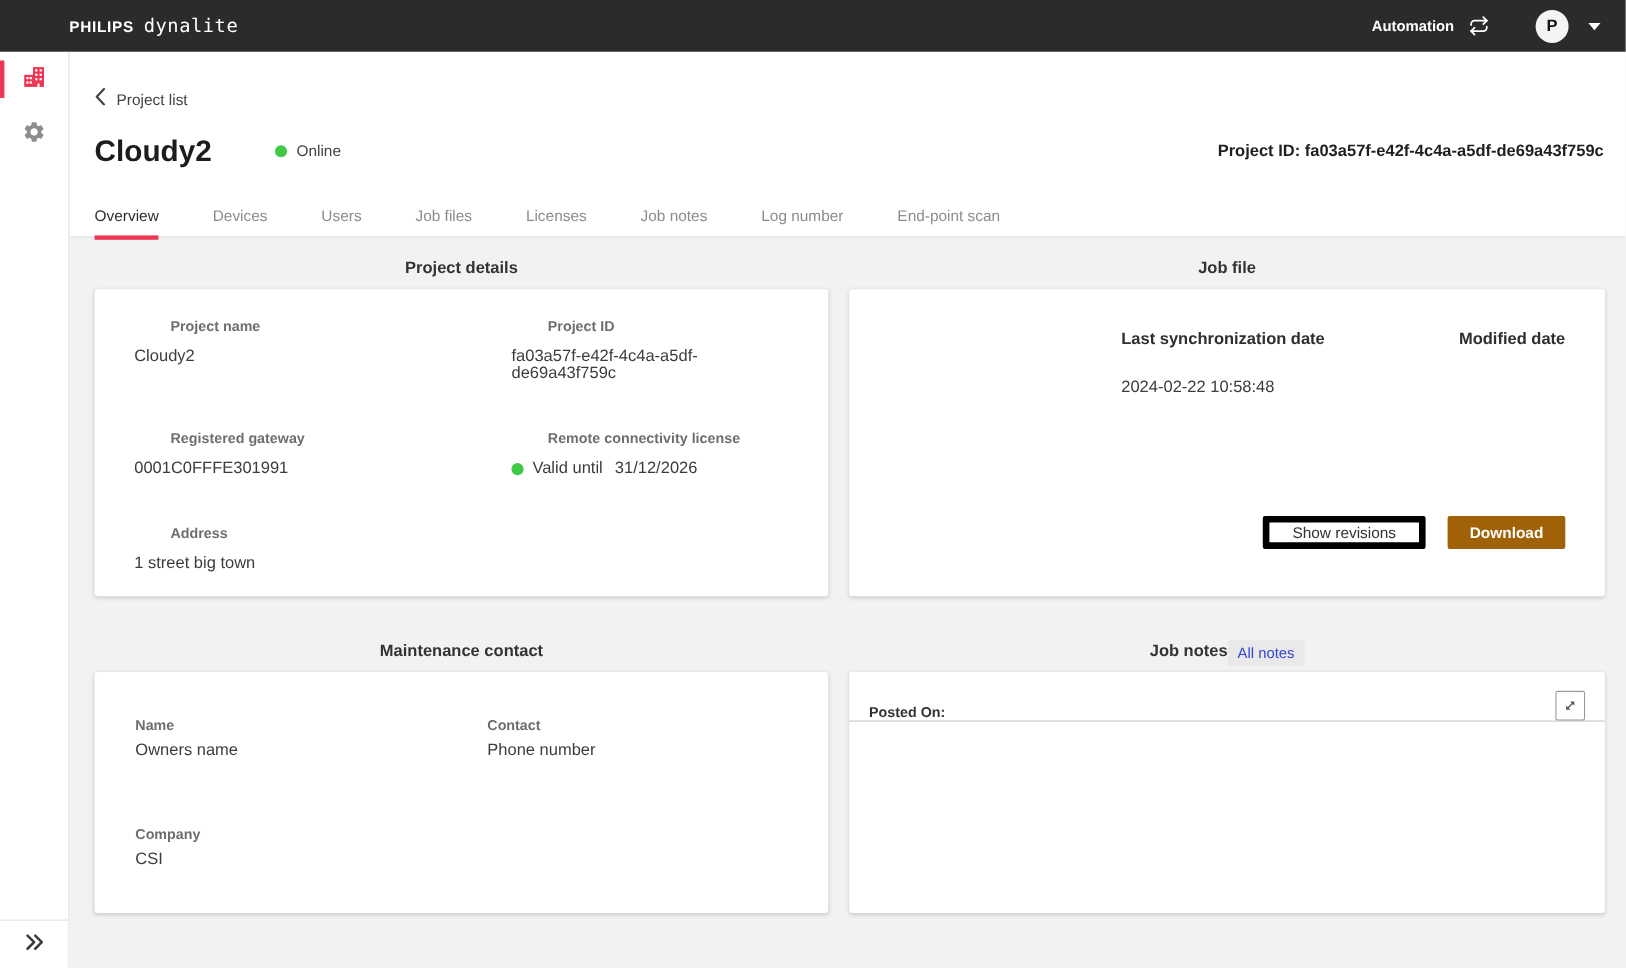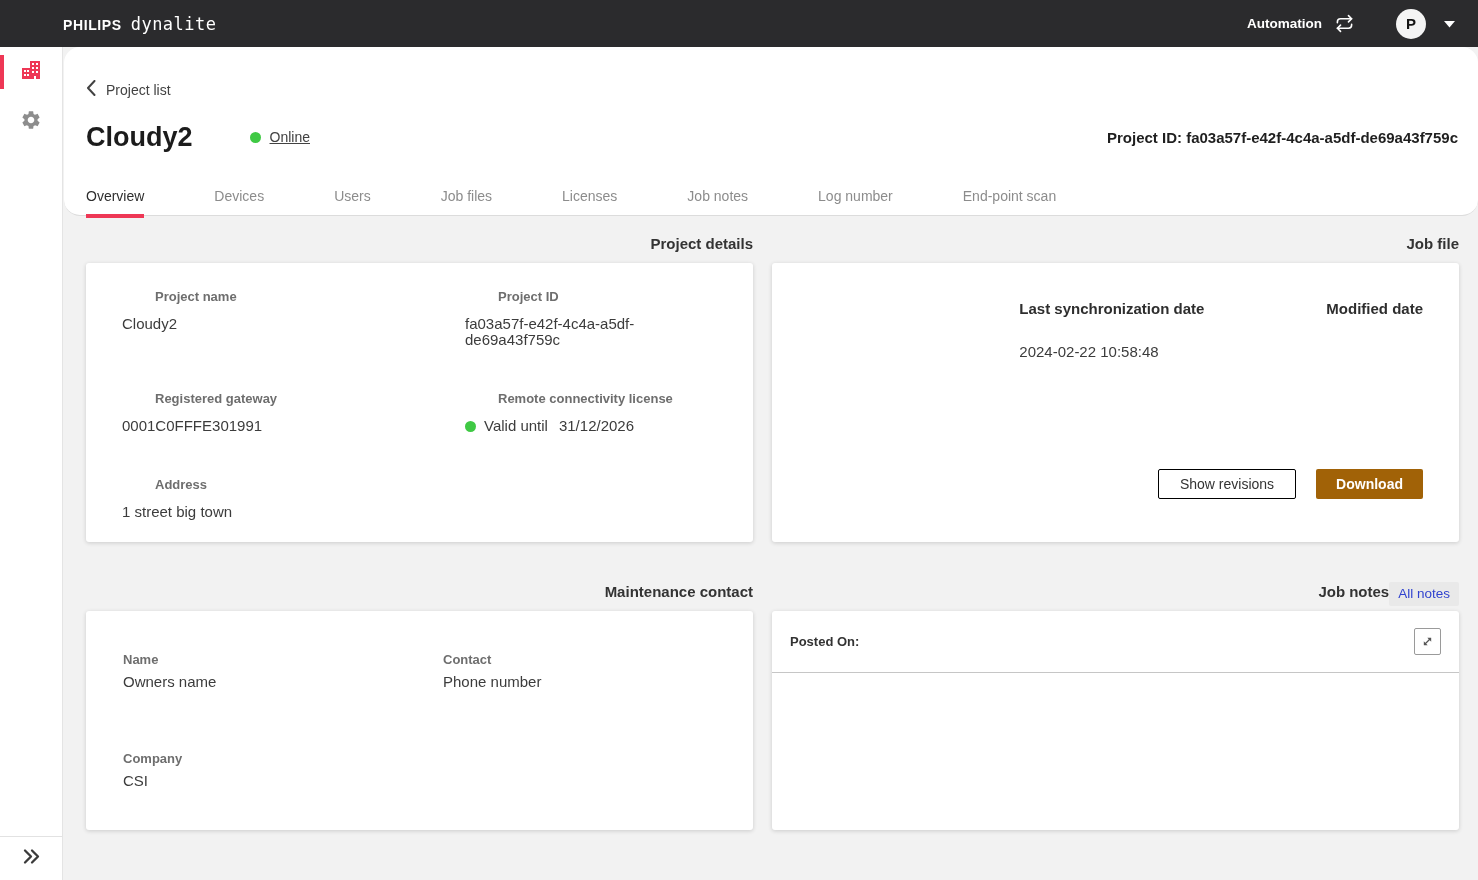--- a/index.html
+++ b/index.html
@@ -48,37 +48,37 @@
     position: absolute; bottom: 0; left: 0; width: 62px; height: 44px;
     border-top: 1px solid #e2e2e2; display: flex; align-items: center; justify-content: center;
     cursor: pointer; background: #fff;
   }
 
   
   .main { position: absolute; top: 47px; left: 64px; width: 1414px; bottom: 0; }
 
   .page-header {
     background: #fff; border-bottom: 1px solid #dcdcdc;
-    padding: 33px 20px 0 22px; height: 169px; border-radius: 16px;
+    padding: 33px 20px 0 22px; height: 169px;
   }
   .back-row { display: flex; align-items: center; gap: 10px; font-size: 14px; color: #424242; cursor: pointer; line-height: 16px; width: fit-content; }
   .title-row { display: flex; align-items: center; margin-top: 23px; height: 30px; }
   .project-title { font-size: 27px; font-weight: 700; color: #1c1c1c; line-height: 30px; }
-  .status { display: flex; align-items: center; gap: 9px; margin-left: 57px; font-size: 14px; color: #424242; text-decoration: underline; }
+  .status { display: flex; align-items: center; gap: 9px; margin-left: 57px; font-size: 14px; color: #424242; }
   .dot { width: 11px; height: 11px; border-radius: 50%; background: #3fc944; }
   .header-project-id { margin-left: auto; font-size: 15px; font-weight: 700; color: #1f1f1f; }
 
-  .tabs { display: flex; gap: 70px; margin-top: 37px; font-size: 14px; }
+  .tabs { display: flex; gap: 49px; margin-top: 37px; font-size: 14px; }
   .tab { color: #8c8c8c; padding-bottom: 15px; cursor: pointer; line-height: 14px; }
   .tab.active { color: #2e2e2e; padding-bottom: 11px; border-bottom: 4px solid #ee3755; }
 
   
   .content { padding: 20px 20px 0 22px; }
   .grid { display: grid; grid-template-columns: 667px 687px; column-gap: 19px; row-gap: 42px; }
-  .section-head { height: 27px; display: flex; justify-content: flex-end; align-items: flex-start; }
+  .section-head { height: 27px; display: flex; justify-content: center; align-items: flex-start; }
   .section-title { font-size: 15px; font-weight: 700; color: #333; line-height: 15px; }
   .chip {
     background: #e9e9e9; color: #3143cf; font-size: 13.5px; line-height: 13px;
     padding: 5px 9px 6px; margin-top: -2px; cursor: pointer; border-radius: 2px;
   }
   .card { background: #fff; border-radius: 3px; box-shadow: 0 1px 4px rgba(0,0,0,0.16); }
   .card-tall { height: 279px; }
   .card-short { height: 219px; }
 
   
@@ -96,26 +96,26 @@
   .license-value .dot { width: 11px; height: 11px; }
   .license-date { margin-left: 3px; }
 
   
   .jf-card { padding: 38px 36px 43px 47px; display: flex; flex-direction: column; align-items: flex-end; }
   .jf-grid { display: grid; grid-template-columns: 307px 1fr; }
   .jf-label { font-size: 15px; font-weight: 700; color: #2e2e2e; line-height: 15px; }
   .jf-value { margin-top: 28px; font-size: 15px; color: #3c3c3c; line-height: 15px; }
   .jf-buttons { margin-top: auto; display: flex; justify-content: flex-end; gap: 20px; }
   .btn { height: 30px; font-size: 14px; border-radius: 2px; cursor: pointer; font-family: "Liberation Sans", sans-serif; }
-  .btn-outline { background: #fff; border: 1px solid #000000; color: #333; padding: 0 21px; }
+  .btn-outline { background: #fff; border: 6px solid #000000; color: #333; padding: 0 21px; }
   .btn-dark { background: #a16207; border: none; color: #fff; font-weight: 700; padding: 0 20px; }
 
   
   .jn-header {
-    height: 62px; display: flex; align-items: center; justify-content: space-between;
+    height: 45px; display: flex; align-items: flex-end; justify-content: space-between;
     padding: 0 18px; border-bottom: 1px solid #c6c6c6;
   }
   .jn-posted { font-size: 13px; font-weight: 700; color: #333; }
   .expand-btn {
     width: 27px; height: 27px; background: #fff; border: 1px solid #9a9a9a; border-radius: 2px;
     display: flex; align-items: center; justify-content: center; cursor: pointer;
   }
   .jn-body { padding: 29px 18px 0; font-size: 13px; color: #4c4c4c; line-height: 14px; }
 </style>
 </head>

